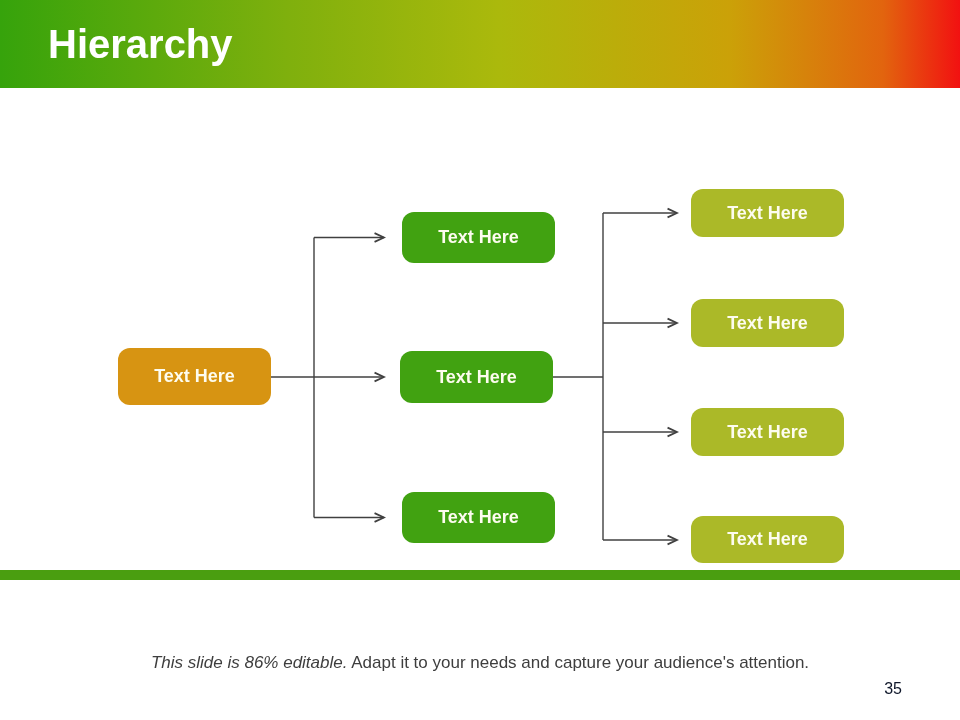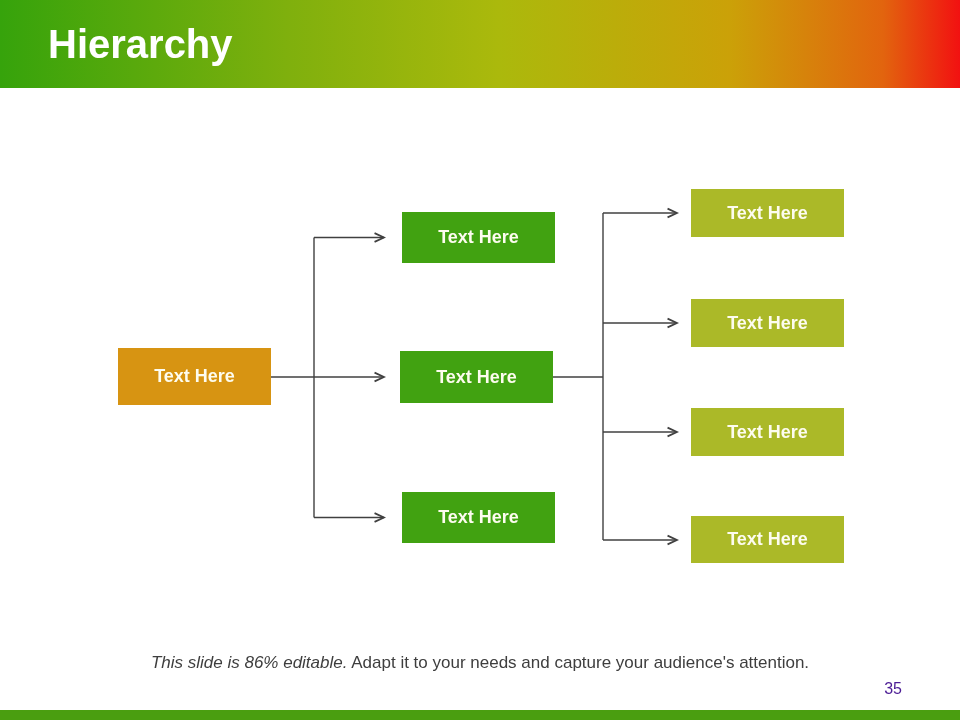--- a/index.html
+++ b/index.html
@@ -1,37 +1,37 @@
 <!DOCTYPE html>
 <html><head>
 <meta charset="utf-8">
 <style>
   html, body { margin: 0; padding: 0; }
   body {
     width: 960px; height: 720px; overflow: hidden;
     font-family: "Liberation Sans", sans-serif;
     background: #ffffff;
   }
-  .slide { position: relative; width: 960px; height: 720px; background: #ffffff; }
+  .slide { position: relative; width: 960px; height: 580px; background: #ffffff; }
 
   
   .header {
     position: absolute; left: 0; top: 0; width: 960px; height: 88px;
     background: linear-gradient(90deg, #36A30B 0%, #7FB00D 30%, #ABB90C 52%,
                                 #CBA108 76%, #E2640E 92%, #F21111 100%);
     display: flex; align-items: center;
   }
   .header-title {
     margin-left: 48px; color: #ffffff; font-size: 40px; font-weight: bold;
     line-height: 1;
   }
 
   
   .node {
-    position: absolute; border-radius: 0;
+    position: absolute; border-radius: 12px;
     display: flex; align-items: center; justify-content: center;
     color: #FDFCEF; font-weight: bold; font-size: 18px;
   }
   .node-root   { background: #D79412; left: 118px; top: 348px; width: 153px; height: 57px; }
   .node-l2     { background: #41A211; width: 153px; height: 51px; left: 402px; }
   .node-l2-1   { top: 212px; }
   .node-l2-2   { top: 351px; left: 400px; height: 52px; }
   .node-l2-3   { top: 492px; }
   .node-l3     { background: #ABB928; width: 153px; height: 48px; left: 691px; }
   .node-l3-1   { top: 189px; }
@@ -42,21 +42,21 @@
   .connectors { position: absolute; left: 0; top: 0; width: 960px; height: 720px; pointer-events: none; }
 
   
   .footer-note {
     position: absolute; left: 0; top: 653px; width: 960px;
     text-align: center; font-size: 17px; color: #3E3E3E;
   }
   .footer-note .it { font-style: italic; }
   .page-number {
     position: absolute; top: 680px; right: 58px;
-    font-size: 16px; color: #4c1d95;
+    font-size: 16px; color: #0f172a;
   }
   .bottom-bar {
     position: absolute; left: 0; bottom: 0; width: 960px; height: 10px;
     background: #4A9E10;
   }
 </style>
 </head>
 <body>
 
 <div class="slide">

